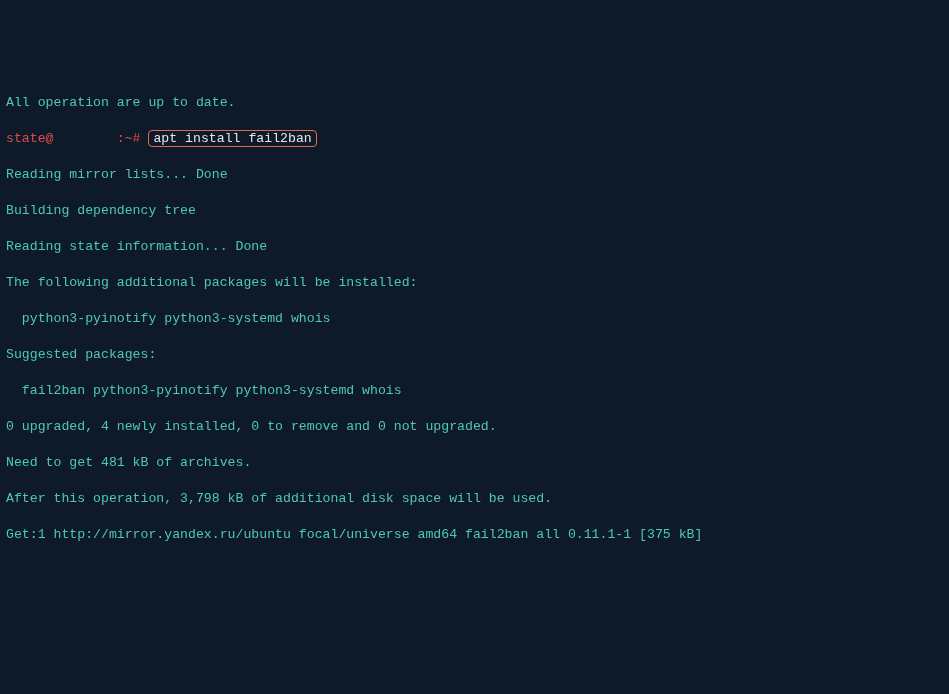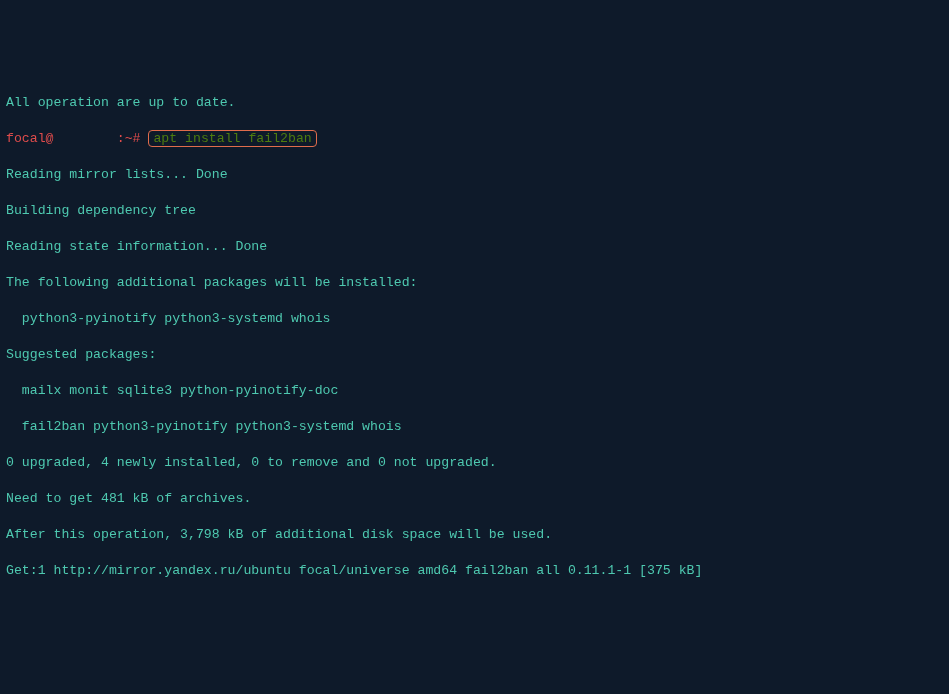--- a/index.html
+++ b/index.html
@@ -15,39 +15,38 @@
     padding: 4px 6px;
     white-space: pre;
   }
   .line { display: block; }
   .user { color: #e04c4c; }
   .white { color: #d4d4d4; }
   .hl-box {
     border: 1.5px solid #e06c4c;
     border-radius: 4px;
     padding: 0 4px;
-    color: #4d7c0f;
+    color: #e5e5e5;
   }
   .faded { color: #5a7a8a; opacity:0.7; }
 </style>
 </head>
 <body>
 
 
 
 <div>
 <span class="line">All operation are up to date.</span>
-<span class="line"><span class="user">focal@</span><span class="faded">        </span><span class="user">:~# </span><span class="hl-box">apt install fail2ban</span></span>
+<span class="line"><span class="user">state@</span><span class="faded">        </span><span class="user">:~# </span><span class="hl-box">apt install fail2ban</span></span>
 <span class="line">Reading mirror lists... Done</span>
 <span class="line">Building dependency tree</span>
 <span class="line">Reading state information... Done</span>
 <span class="line">The following additional packages will be installed:</span>
 <span class="line">  python3-pyinotify python3-systemd whois</span>
 <span class="line">Suggested packages:</span>
-<span class="line">  mailx monit sqlite3 python-pyinotify-doc</span>
 <span class="line">  fail2ban python3-pyinotify python3-systemd whois</span>
 <span class="line">0 upgraded, 4 newly installed, 0 to remove and 0 not upgraded.</span>
 <span class="line">Need to get 481 kB of archives.</span>
 <span class="line">After this operation, 3,798 kB of additional disk space will be used.</span>
 <span class="line">Get:1 http://mirror.yandex.ru/ubuntu focal/universe amd64 fail2ban all 0.11.1-1 [375 kB]</span>
 
 
 
 
 

